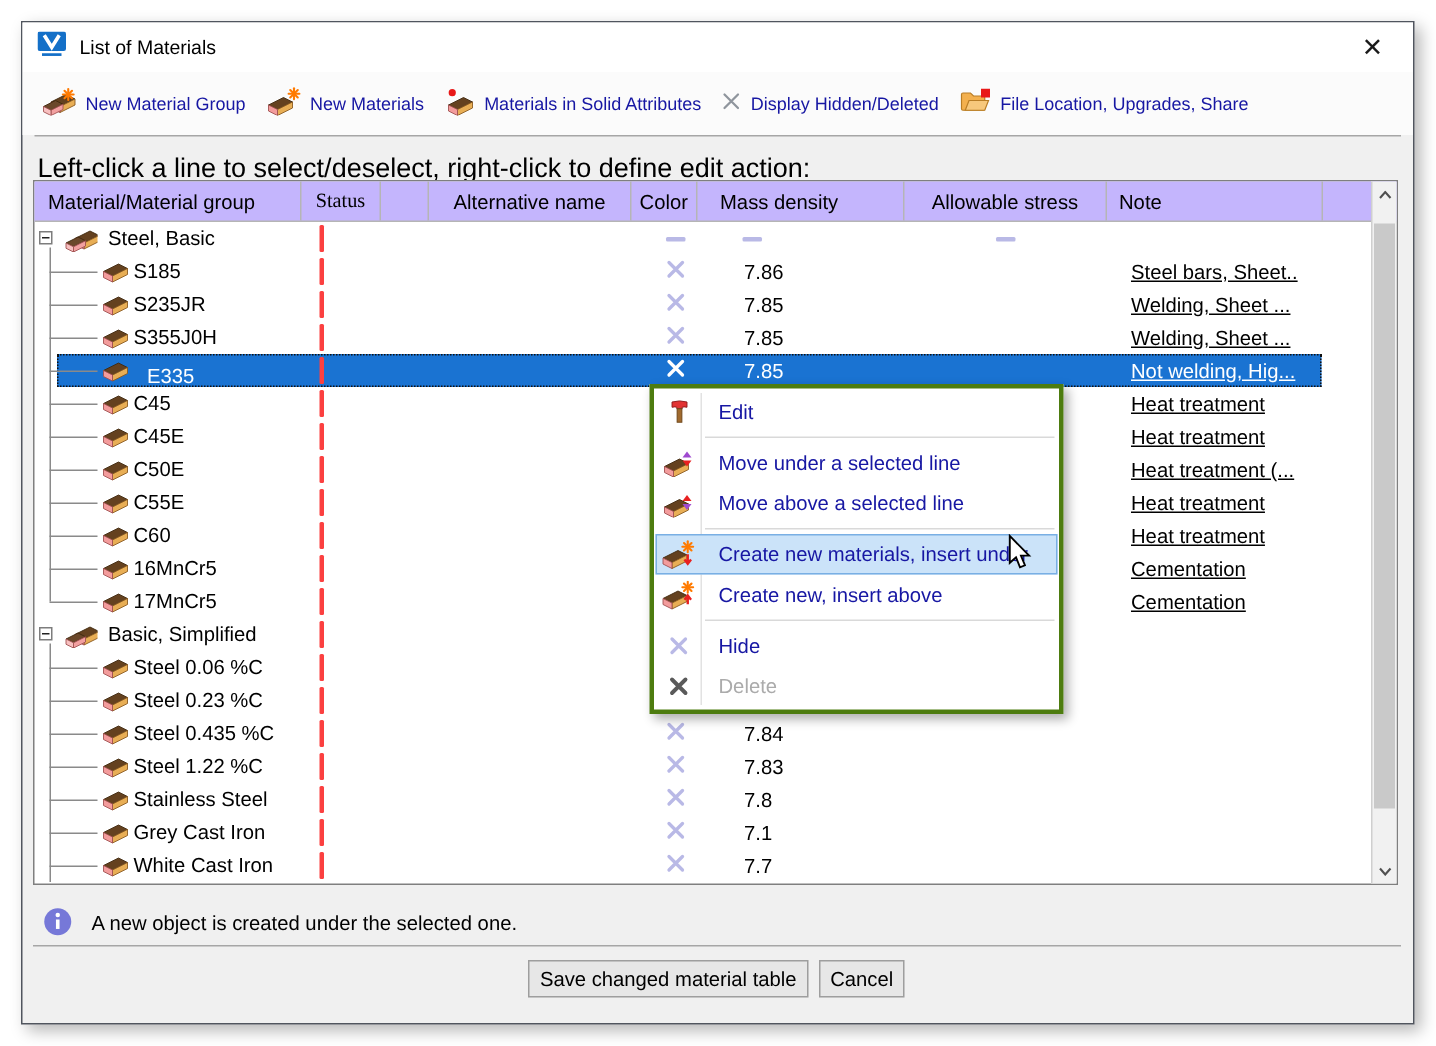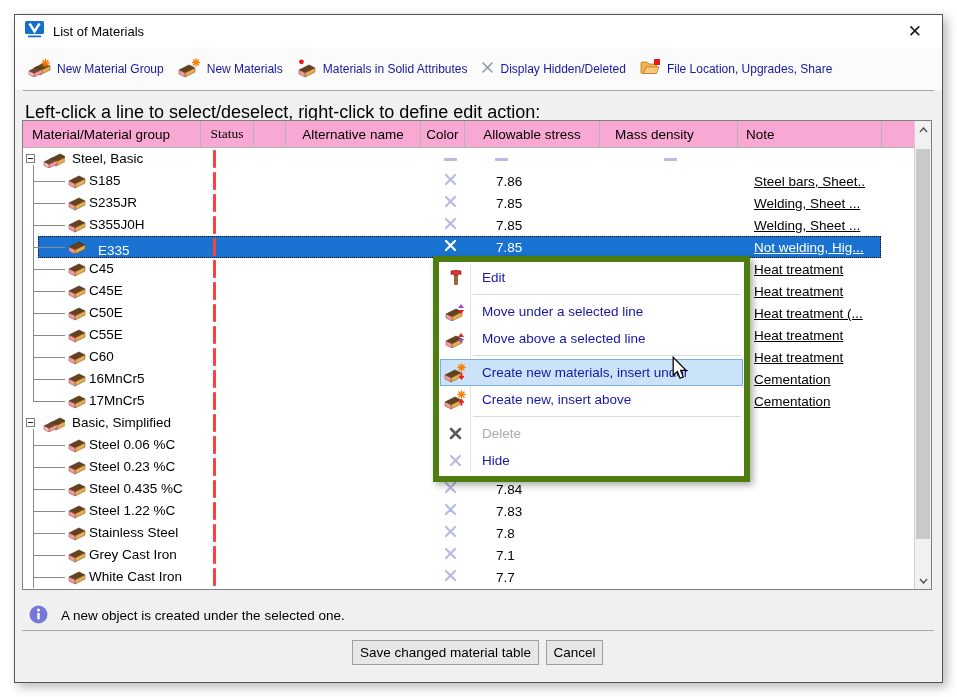--- a/index.html
+++ b/index.html
@@ -18,21 +18,21 @@
   .toolbar{height:42px;background:#fbfbfb;display:flex;align-items:center;padding:0 13px;}
   .tb-item{display:flex;align-items:center;gap:6px;margin-right:14px;font-size:12px;color:var(--navy);white-space:nowrap;}
   .tb-item svg{flex:0 0 auto;}
   .toolbar-sep{border-top:1px solid #a6a6a6;margin:0 8px;}
 
   .instruction{font-size:18px;color:#000;padding:11px 0 0 10px;}
 
   
   .mtable{position:absolute;left:7px;top:105px;width:910px;height:470px;background:#fff;
           border:1px solid #7f7f7f;box-sizing:border-box;}
-  .thead{display:flex;height:27px;background:#f9a8d4;border-bottom:1px solid #b5b5b5;box-sizing:border-box;}
+  .thead{display:flex;height:27px;background:#c4b5fd;border-bottom:1px solid #b5b5b5;box-sizing:border-box;}
   .th{font-size:13.5px;color:#000;border-right:1px solid #b5b5b5;box-sizing:border-box;
       display:flex;align-items:center;overflow:hidden;white-space:nowrap;}
   .w0{width:178px;padding-left:9px;}
   .w1{width:53px;justify-content:center;font-family:Liberation Serif, serif;}
   .w2{width:32px;}
   .w3{width:135px;justify-content:center;}
   .w4{width:44px;justify-content:center;}
   .w5{width:138px;padding-left:15px;}
   .w6{width:135px;justify-content:center;}
   .w7{width:144px;padding-left:8px;}
@@ -62,22 +62,22 @@
   .d-color{margin-left:15px;} .d-dens{margin-left:15px;} .d-stress{margin:0 auto;}
   .val{padding-left:16px;} .note-t{padding-left:8px;text-decoration:underline;}
 
   
   .vscroll{position:absolute;top:0;right:0;bottom:0;width:17px;background:#f1f1f1;border-left:1px solid #cfcfcf;box-sizing:border-box;}
   .sbtn{position:absolute;left:0;width:16px;height:17px;display:flex;align-items:center;justify-content:center;}
   .sbtn.up{top:0;} .sbtn.down{bottom:0;}
   .sthumb{position:absolute;left:1px;width:14px;top:28px;height:390px;background:#c9c9c9;}
 
   
-  .cmenu{position:absolute;left:433px;top:256px;width:317px;background:#ffffff;
-         border:6px solid #4d7c0f;box-shadow:3px 3px 7px rgba(0,0,0,0.33);padding:2px 0;z-index:20;box-sizing:border-box;}
+  .cmenu{position:absolute;left:433px;top:256px;width:276px;background:#ffffff;
+         border:3px solid #4d7c0f;box-shadow:3px 3px 7px rgba(0,0,0,0.33);padding:2px 0;z-index:20;box-sizing:border-box;}
   .cmenu::before{content:"";position:absolute;left:31px;top:3px;bottom:3px;border-left:1px solid #e2e2e2;}
   .mi{height:27px;display:flex;align-items:center;position:relative;font-size:13.5px;color:var(--navy);margin:0 1px;}
   .mi .mic{width:31px;display:flex;justify-content:center;align-items:center;flex:0 0 auto;}
   .mi .mlabel{padding-left:11px;}
   .mi.highlight{background:var(--hl);outline:1px solid var(--hlb);outline-offset:-1px;z-index:2;}
   .mi.disabled{color:#ababab;}
   .msep{border-top:1px solid #d9d9d9;margin:3px 3px 3px 34px;height:0;}
 
   
   .status-icon{position:absolute;left:14px;top:590px;}
@@ -174,22 +174,22 @@
 
   <div class="instruction">Left-click a line to select/deselect, right-click to define edit action:</div>
 
   <div class="mtable">
     <div class="thead" id="thead">
         <div class="th w0">Material/Material group</div>
         <div class="th w1">Status</div>
         <div class="th w2"></div>
         <div class="th w3">Alternative name</div>
         <div class="th w4">Color</div>
+        <div class="th w5">Mass density</div>
         <div class="th w6">Allowable stress</div>
-        <div class="th w5">Mass density</div>
         <div class="th w7">Note</div>
         <div class="th w8"></div>
       </div>
     <div class="tbody" id="tbody">
         <div class="trow">
           <div class="td w0">
             <span class="expander"></span>
             <span class="gtail"></span>
             <span class="g-icon"><svg width="23" height="19" viewBox="0 0 23 19">
                 <g transform="translate(7,2)">
@@ -916,35 +916,35 @@
             <line x1="13.9" y1="4.5" x2="21.1" y2="4.5"></line>
             <line x1="15" y1="2" x2="20" y2="7"></line>
             <line x1="15" y1="7" x2="20" y2="2"></line>
           </g>
           <path d="M17.5,15.8 L17.5,10.3 M15.3,12.8 L17.5,10 L19.7,12.8" fill="none" stroke="#e82020" stroke-width="1.6"></path>
         </svg>
       </span>
       <span class="mlabel">Create new, insert above</span>
     </div>
     <div class="msep"></div>
+    <div class="mi">
+      <span class="mic">
+        <svg width="13" height="13" viewBox="0 0 13 13">
+          <path d="M2,2 L11,11 M11,2 L2,11" stroke="#b9b9e6" stroke-width="2.2" stroke-linecap="round"></path>
+        </svg>
+      </span>
+      <span class="mlabel">Hide</span>
+    </div>
     <div class="mi disabled">
       <span class="mic">
         <svg width="13" height="13" viewBox="0 0 13 13">
           <path d="M2,2 L11,11 M11,2 L2,11" stroke="#5a5a5a" stroke-width="2.6" stroke-linecap="round"></path>
         </svg>
       </span>
       <span class="mlabel">Delete</span>
     </div>
-    <div class="mi">
-      <span class="mic">
-        <svg width="13" height="13" viewBox="0 0 13 13">
-          <path d="M2,2 L11,11 M11,2 L2,11" stroke="#b9b9e6" stroke-width="2.2" stroke-linecap="round"></path>
-        </svg>
-      </span>
-      <span class="mlabel">Hide</span>
-    </div>
   </div>
 
 <span class="cursor">
   <svg width="17" height="24" viewBox="0 0 12 19">
       <path d="M1,1 L1,15.2 L4.3,12.3 L6.4,17.6 L9,16.5 L6.9,11.4 L11.2,11.4 Z" fill="#ffffff" stroke="#000000" stroke-width="1"></path>
     </svg>
 </span>
 
 </body></html>

